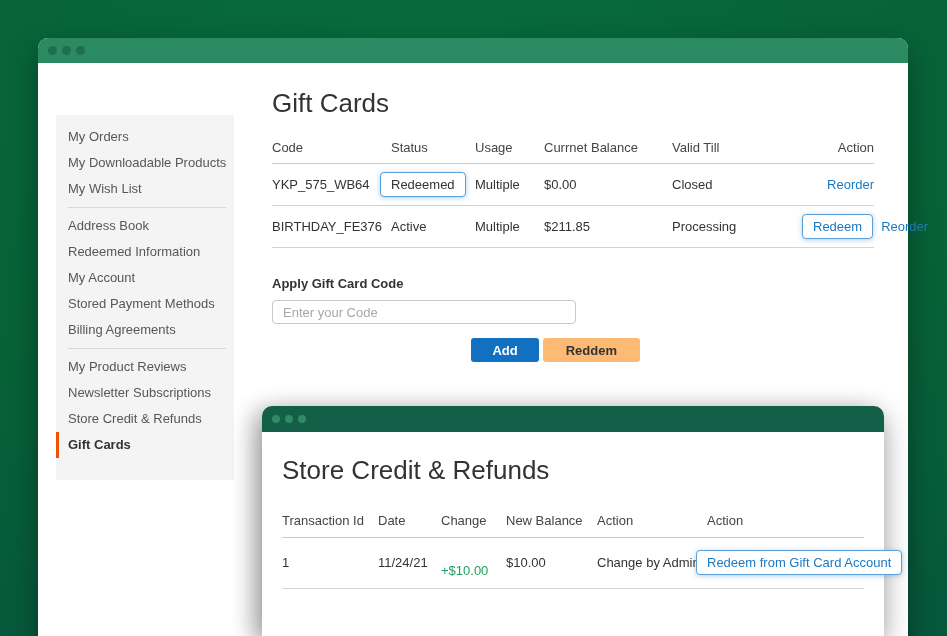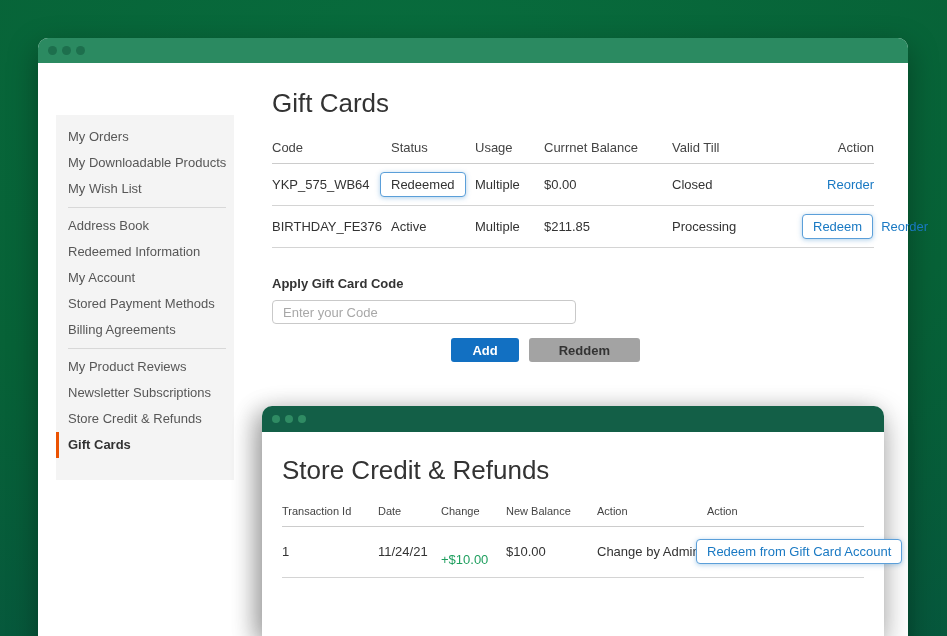--- a/index.html
+++ b/index.html
@@ -60,39 +60,39 @@
   .action-cell { display: inline-flex; align-items: center; gap: 8px; justify-content: flex-end; }
   
   .apply { margin-top: 28px; width: 368px; }
   .apply label { font-size: 13px; font-weight: bold; color: #333; display: block; }
   .apply input {
     margin-top: 9px; width: 304px; height: 24px; border: 1px solid #c9c9c9;
     border-radius: 4px; padding: 0 10px; font-size: 13px; color: #333;
     font-family: "Liberation Sans", "DejaVu Sans", sans-serif; outline: none;
   }
   .apply input::placeholder { color: #a8a8a8; }
-  .btnrow { margin-top: 14px; display: flex; justify-content: flex-end; gap: 10px; }
+  .btnrow { margin-top: 14px; display: flex; justify-content: flex-end; gap: 4px; }
   .btnrow button {
     height: 24px; border: none; border-radius: 3px; font-size: 13px; font-weight: bold;
     font-family: "Liberation Sans", "DejaVu Sans", sans-serif; cursor: pointer;
   }
   .btn-add { background: #1270c2; color: #fff; padding: 0 21px; }
-  .btn-reddem { background: #a3a3a3; color: #333; padding: 0 30px; }
+  .btn-reddem { background: #fdba74; color: #333; padding: 0 23px; }
   
   .win2 {
     left: 262px; top: 406px; width: 622px; height: 230px;
     box-shadow: -8px 4px 22px rgba(0,0,0,.22), 0 10px 30px rgba(0,0,0,.32);
     background: #fff;
   }
   .win2 .titlebar { height: 26px; background: #135f47; }
   .win2 .dot { width: 8px; height: 8px; background: #2f8b63; }
   .win2-body { padding: 23px 20px 0 20px; background: #fff; height: 204px; }
   .grid2 { display: grid; grid-template-columns: 96px 63px 65px 91px 110px 1fr; align-items: center; }
-  .t-head2 { margin-top: 20px; padding-bottom: 9px; border-bottom: 1px solid #cccccc;
-             font-size: 11px; color: #444; }
+  .t-head2 { margin-top: 28px; padding-bottom: 9px; border-bottom: 1px solid #cccccc;
+             font-size: 13px; color: #444; }
   .t-row2 { padding: 9px 0 10px 0; border-bottom: 1px solid #d4d4d4; font-size: 13px; color: #333; }
   .green { color: #1f9f5f; margin-top: 16px; }
 </style>
 </head>
 <body>
 
 <div class="stage">
 
   <section class="window win1">
     <header class="titlebar">

